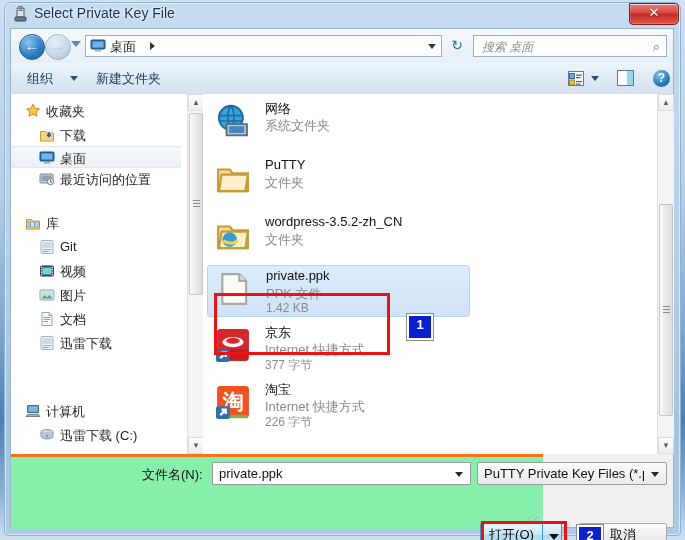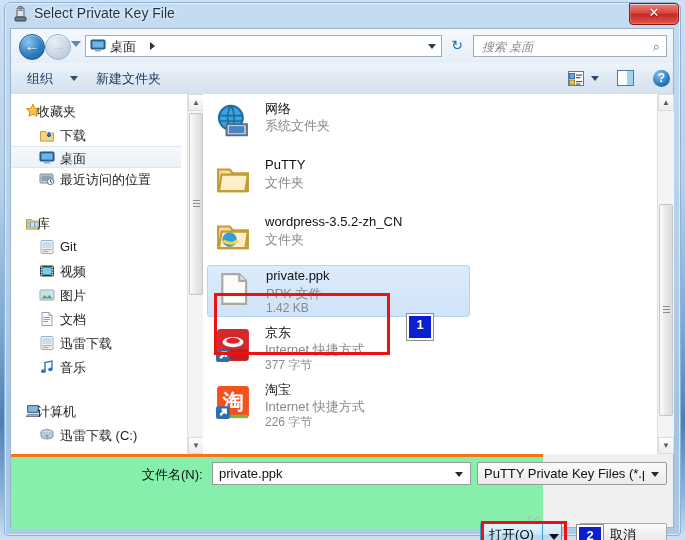--- a/index.html
+++ b/index.html
@@ -194,21 +194,21 @@
     position: absolute; left: 0; width: 176px; height: 22px;
     font-size: 13px; color: #1e1e1e; white-space: nowrap; cursor: default;
   }
   .side-item .s-label {
     position: absolute; top: 3px; white-space: nowrap;
   }
   .side-item .s-icon {
     position: absolute; top: 3px; width: 16px; height: 16px;
   }
   .side-group .s-icon { left: 14px; }
-  .side-group .s-label { left: 26px; font-weight: normal; }
+  .side-group .s-label { left: 35px; font-weight: normal; }
   .side-child .s-icon { left: 28px; }
   .side-child .s-label { left: 49px; }
   .side-item.selected {
     background: linear-gradient(180deg,#f6f9fc 0%, #eaf1f8 100%);
     border-top: 1px solid #dde7f0; border-bottom: 1px solid #dde7f0;
     box-sizing: border-box; width: 170px;
   }
 
   
   #filelist {
@@ -523,28 +523,20 @@
           </div>
           <div class="side-item side-child" style="top: 238px;">
             <span class="s-icon"><svg width="16" height="16" viewBox="0 0 16 16">
                 <rect x="2" y="1.5" width="12" height="13" rx="1" fill="#eef3f8" stroke="#9fb2c4"></rect>
                 <rect x="3.5" y="3" width="9" height="6" fill="#c9dcea"></rect>
                 <rect x="3.5" y="10" width="9" height="1.2" fill="#9fb2c4"></rect>
                 <rect x="3.5" y="12" width="6" height="1.2" fill="#9fb2c4"></rect>
               </svg></span>
             <span class="s-label">迅雷下载</span>
           </div>
-          <div class="side-item side-child" style="top: 262px;">
-            <span class="s-icon"><svg width="16" height="16" viewBox="0 0 16 16">
-                <path d="M6 12V3.5l7-1.5v8" stroke="#2a78c0" stroke-width="1.4" fill="none"></path>
-                <ellipse cx="4.4" cy="12.2" rx="2.4" ry="1.9" fill="#2a78c0"></ellipse>
-                <ellipse cx="11.4" cy="10.4" rx="2.2" ry="1.8" fill="#2a78c0"></ellipse>
-              </svg></span>
-            <span class="s-label">音乐</span>
-          </div>
           <div class="side-item side-group" style="top: 306px;">
             <span class="s-icon"><svg width="16" height="16" viewBox="0 0 16 16">
                 <rect x="2" y="2" width="12" height="8" rx="1" fill="#4b6b8c" stroke="#2c4considered"></rect>
                 <rect x="3.2" y="3.2" width="9.6" height="5.6" fill="#7fb8e0"></rect>
                 <path d="M1 13.5l2-2.2h10l2 2.2z" fill="#9fb0c0" stroke="#6b7d8e"></path>
               </svg></span>
             <span class="s-label">计算机</span>
           </div>
           <div class="side-item side-child" style="top: 330px;">
             <span class="s-icon"><svg width="16" height="16" viewBox="0 0 16 16">

